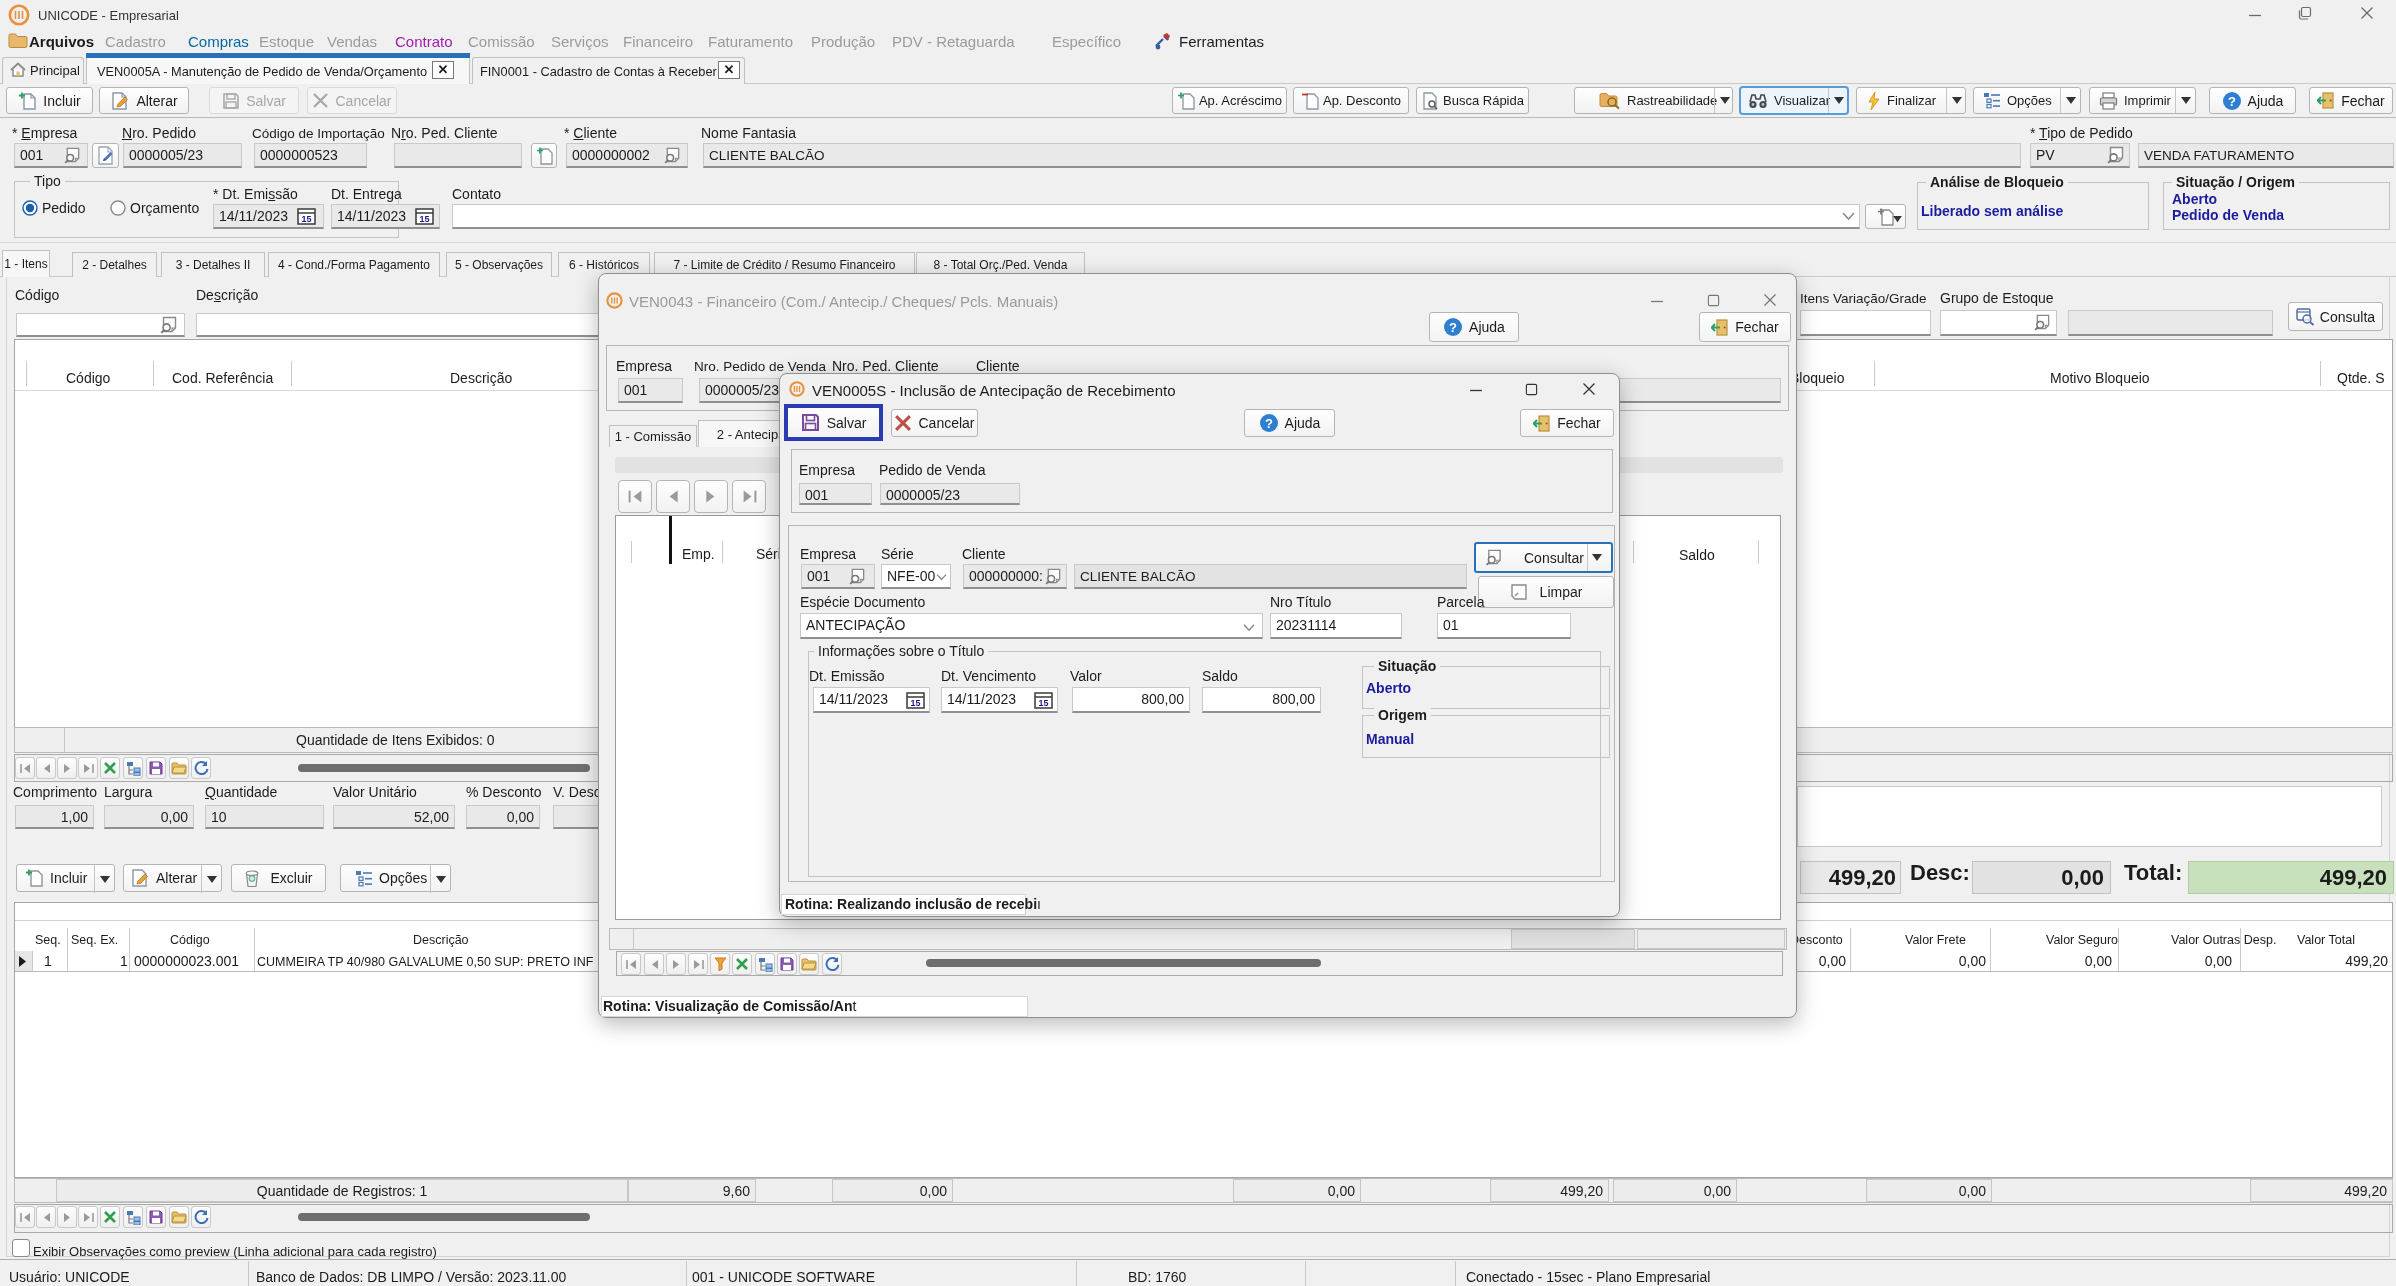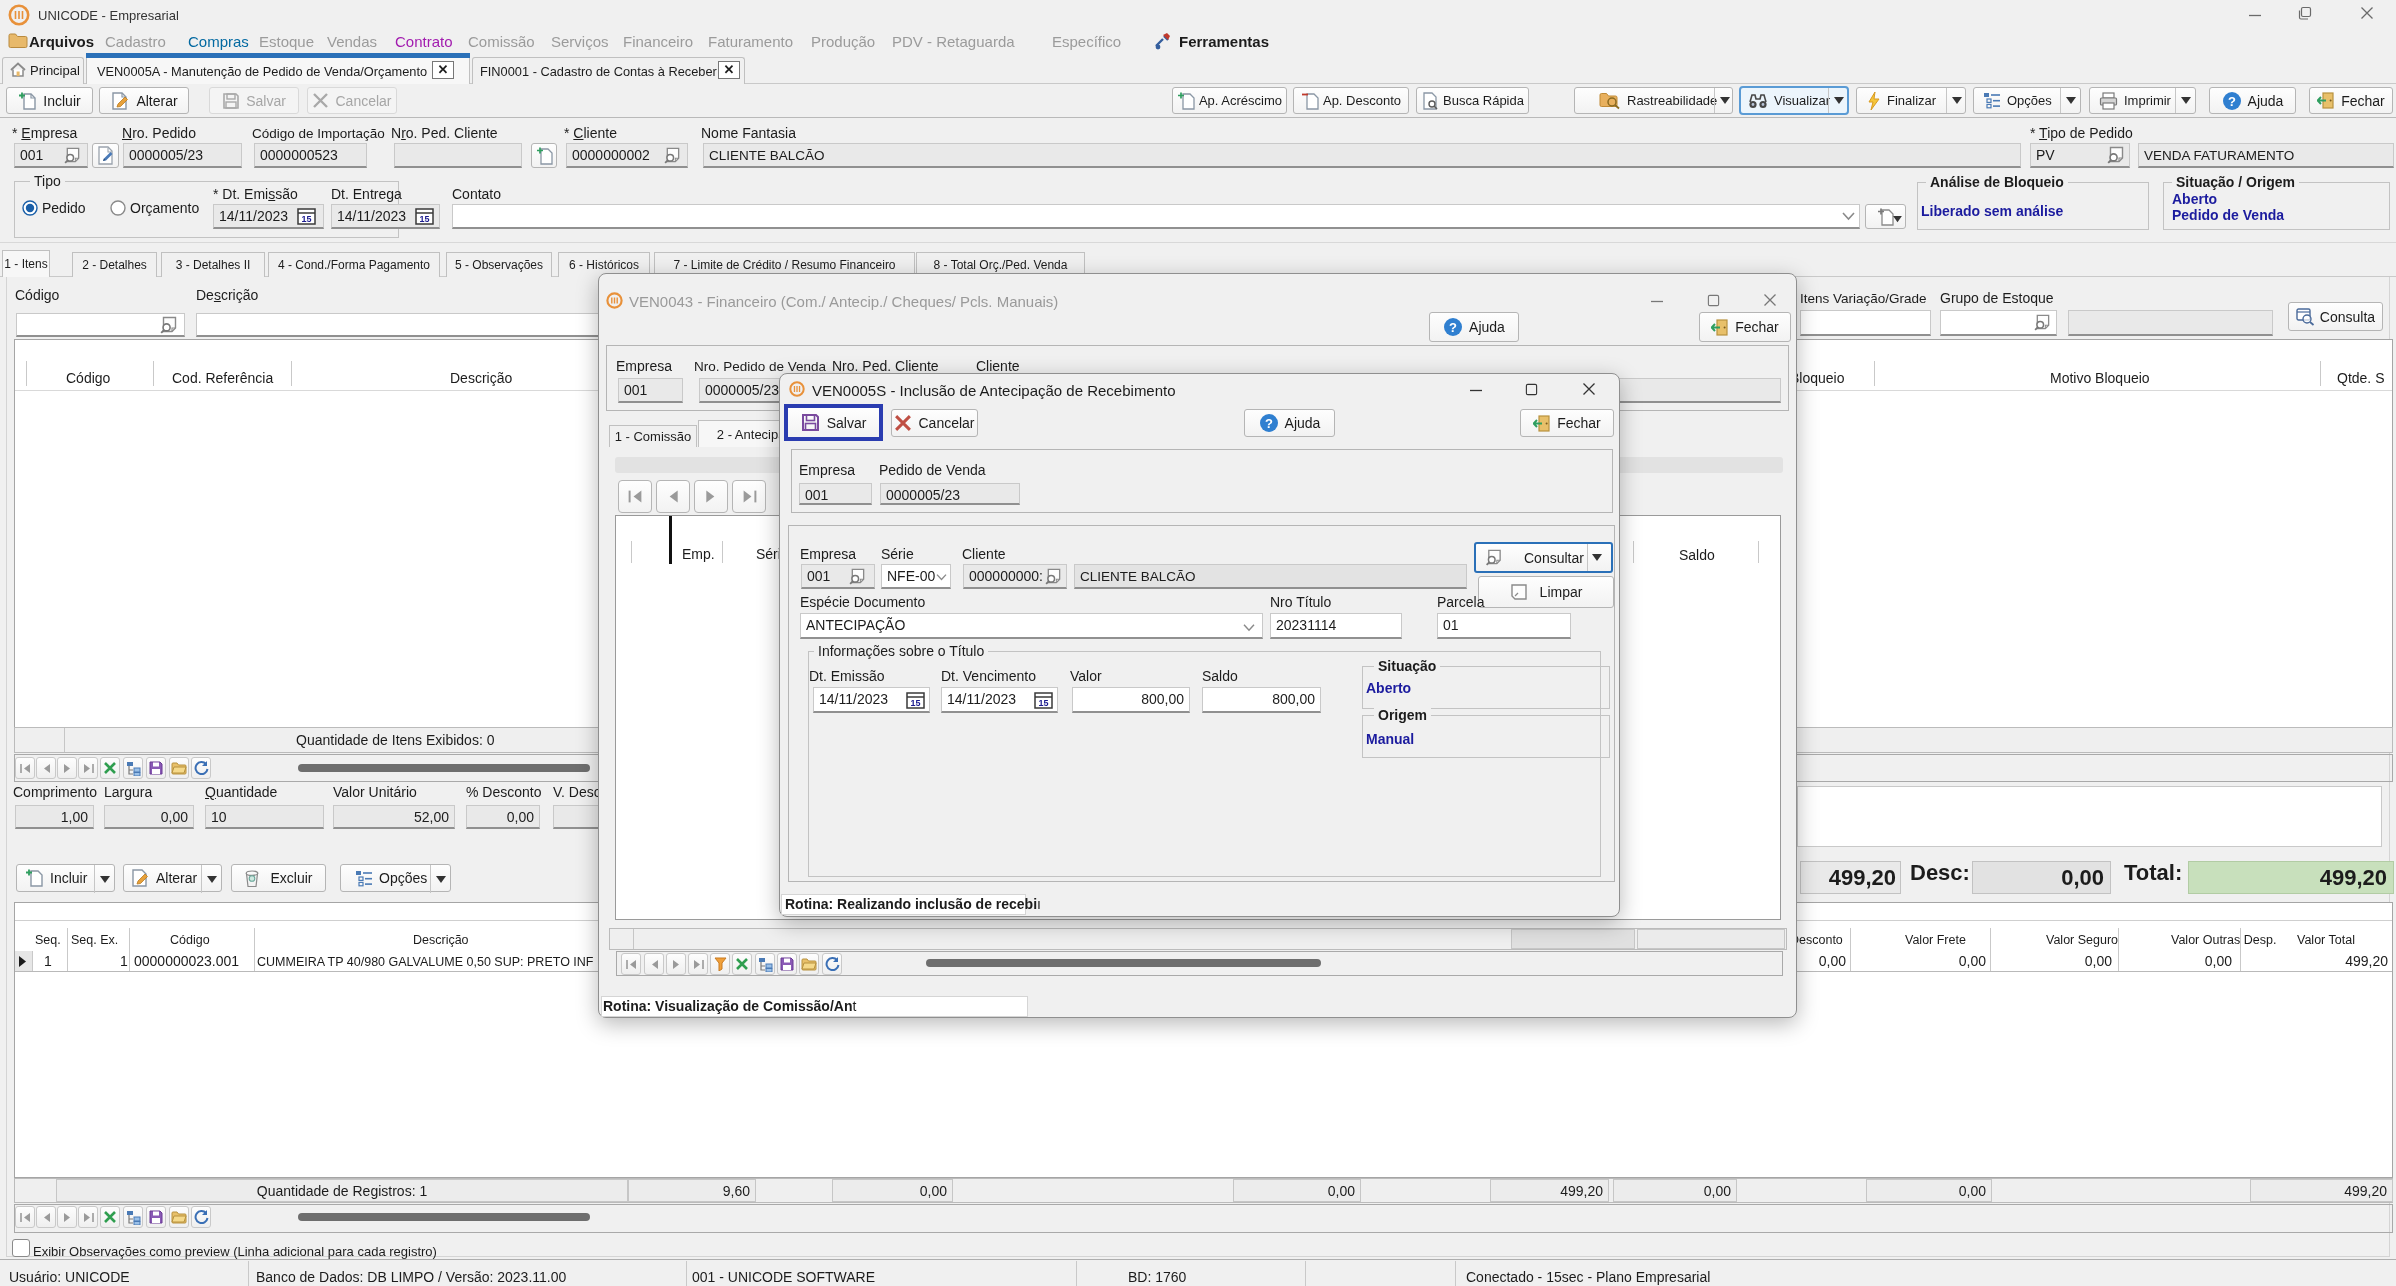--- a/index.html
+++ b/index.html
@@ -56,21 +56,21 @@
 <div class="lbl" style="left:623px;top:33px;color:#9b9b9b;font-size:15px">Financeiro</div>
 <div class="lbl" style="left:708px;top:33px;color:#9b9b9b;font-size:15px">Faturamento</div>
 <div class="lbl" style="left:811px;top:33px;color:#9b9b9b;font-size:15px">Produção</div>
 <div class="lbl" style="left:892px;top:33px;color:#9b9b9b;font-size:15px">PDV - Retaguarda</div>
 <div class="lbl" style="left:1052px;top:33px;color:#9b9b9b;font-size:15px">Específico</div>
 <svg class="ico" style="left:1154px;top:32px" width="19" height="18" viewBox="0 0 19 18">
       <path d="M2 14l7-7M10 4l4 4" stroke="#355f9e" stroke-width="2.4"></path>
       <path d="M9 3l4-2 3 3-2 4z" fill="#c0392b"></path>
       <circle cx="4" cy="15" r="2.4" fill="#355f9e"></circle>
     </svg>
-<div class="lbl" style="left:1179px;top:33px;font-weight:bold;font-size:15px">Ferramentas</div>
+<div class="lbl" style="left:1179px;top:33px;font-weight:normal;font-size:15px">Ferramentas</div>
 
 <div class="ab" style="left:0;top:83px;width:2396px;height:1px;background:#c9c9c9"></div>
 <div class="tab" style="left:2px;top:57px;width:82px;height:27px;border-radius:3px 3px 0 0">&nbsp;</div>
 <svg class="ico" style="left:9px;top:61px" width="18" height="18" viewBox="0 0 18 18">
       <path d="M2 9l7-6.5L16 9" fill="none" stroke="#8a8a8a" stroke-width="1.8"></path>
       <path d="M4 8.5V15h10V8.5" fill="#fff" stroke="#8a8a8a" stroke-width="1.5"></path>
       <rect x="7.6" y="10.5" width="3" height="4.5" fill="#e8b96a"></rect>
     </svg>
 <div class="lbl" style="left:30px;top:62px;font-size:13px">Principal</div>
 <div class="tab sel" style="left:86px;top:57px;width:384px;height:27px">&nbsp;</div>

